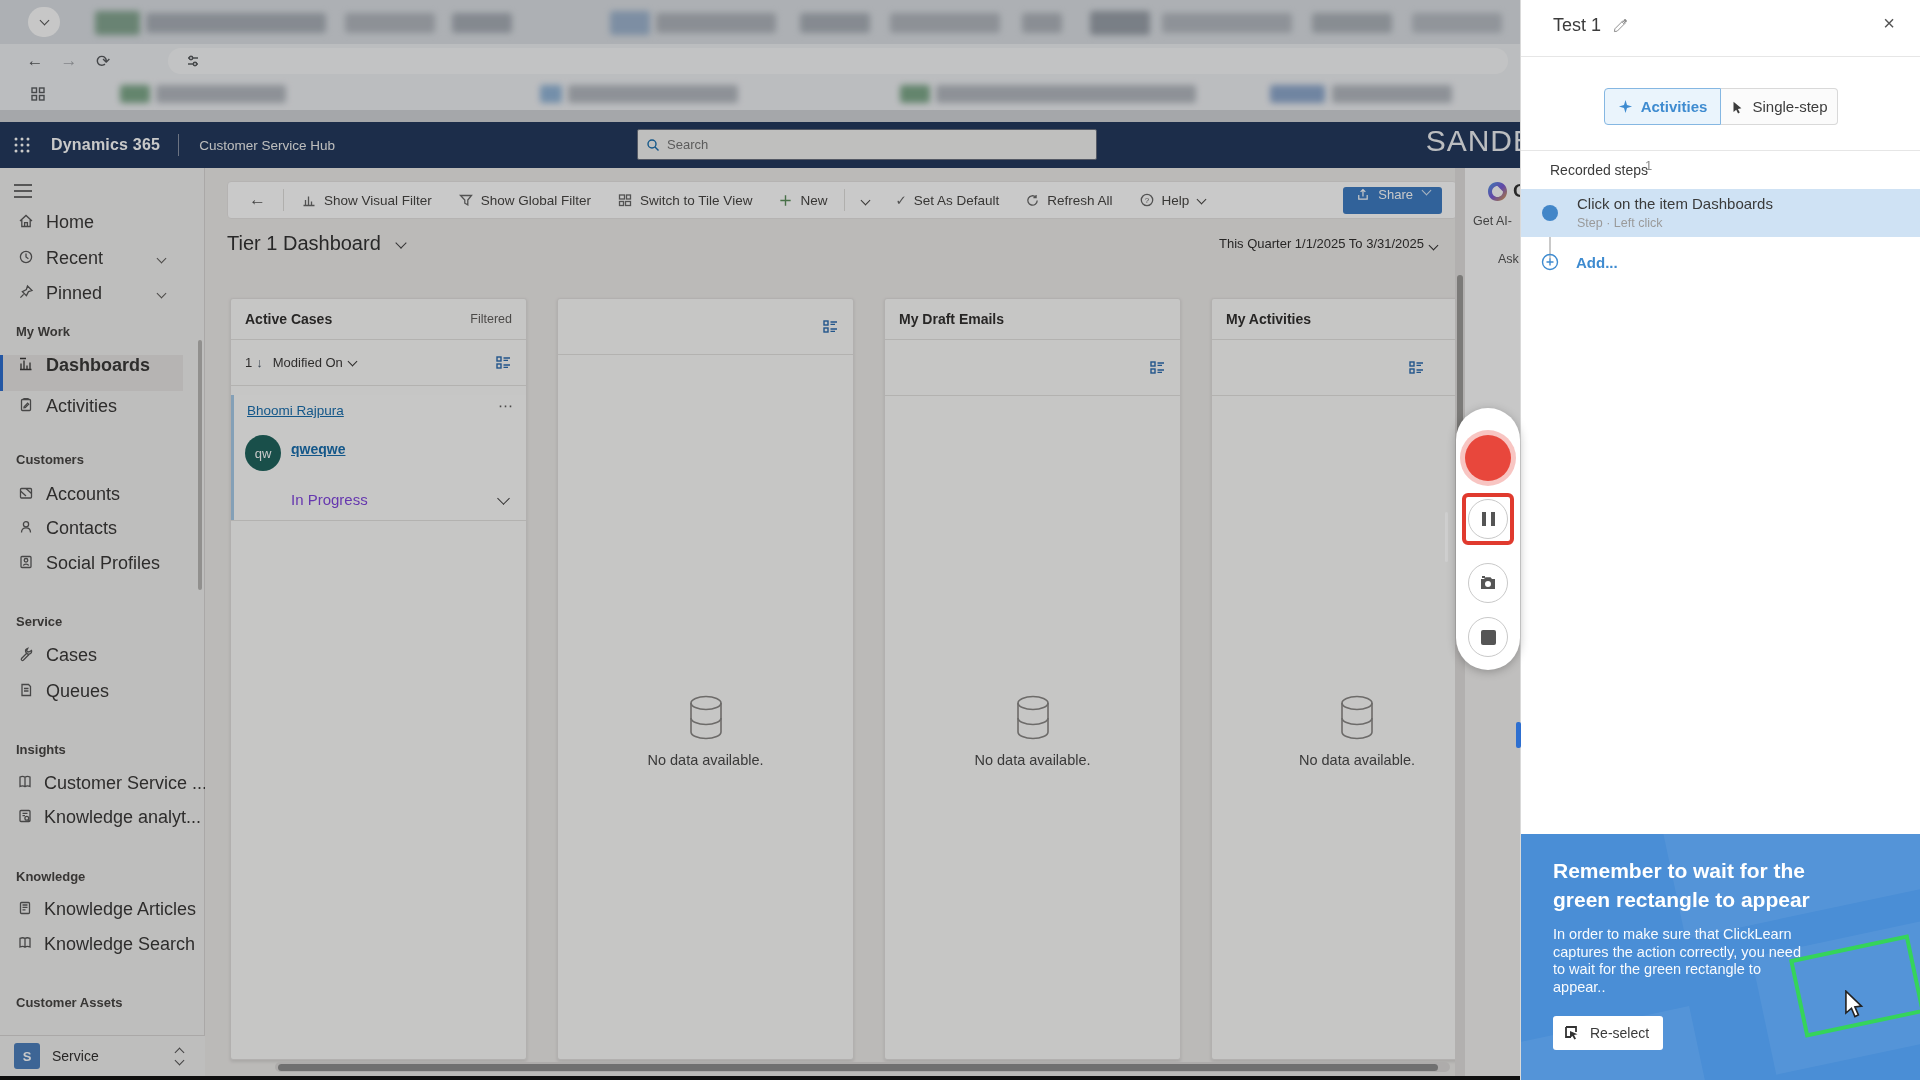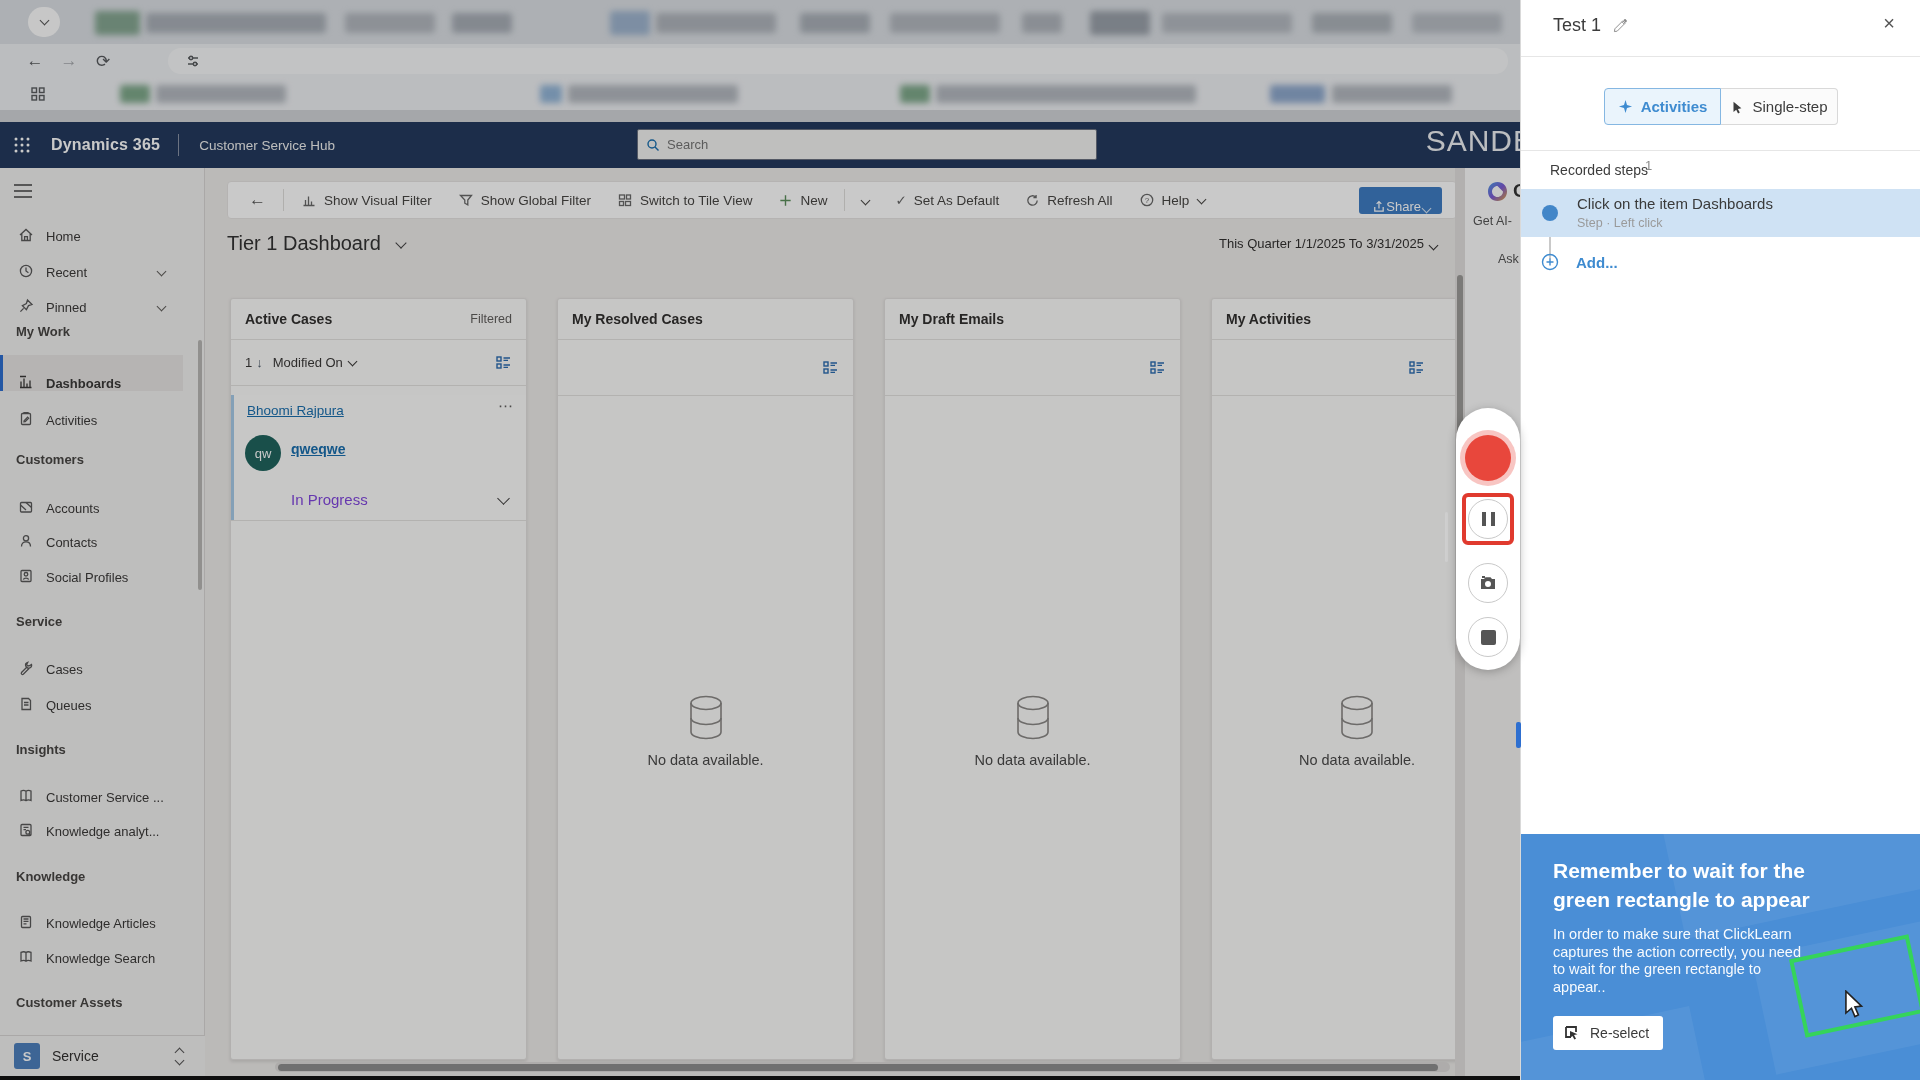--- a/index.html
+++ b/index.html
@@ -34,41 +34,41 @@
   .waffle{margin-left:13px}
   .brand{font-size:16px;font-weight:bold;margin-left:20px;letter-spacing:.2px}
   .hdr-sep{width:1px;height:22px;background:#8a93a5;margin:0 20px 0 18px}
   .appname{font-size:13.5px;color:#f0f0f0}
   .search-box{position:absolute;left:637px;top:7px;width:460px;height:31px;background:#f3f3f2;border:1px solid #6b7280;border-radius:2px;display:flex;align-items:center;padding:0 8px;color:#5a5a5a}
   .search-box input{border:none;outline:none;background:transparent;font-size:13px;margin-left:7px;width:380px;font-family:"Liberation Sans",sans-serif;color:#333}
   .watermark{position:absolute;right:-14px;top:2px;font-size:30px;color:#eef0f4;letter-spacing:1px;font-weight:300}
 
   
   #sidebar{left:0;top:168px;width:205px;height:867px;background:#f2f1f0;z-index:1;border-right:1px solid #d8d6d4}
-  .nav-row{position:absolute;left:0;width:183px;height:32px;display:flex;align-items:flex-end;font-size:13px;color:#3b3a39}
+  .nav-row{position:absolute;left:0;width:183px;height:32px;display:flex;align-items:flex-start;font-size:18px;color:#3b3a39}
   .nav-row .nicon{width:20px;margin-left:16px;color:#5a5a5a;display:flex;justify-content:center}
   .nav-row .nlabel{margin-left:10px;white-space:nowrap}
   .nav-row .rt{margin-left:auto;margin-right:18px;color:#605e5c}
   .nav-row.active{background:#e7e5e3;box-shadow:inset 3px 0 0 var(--accent-blue)}
   .nav-row.active .nlabel{font-weight:bold}
   .nav-hdr{position:absolute;left:16px;font-size:13px;font-weight:bold;color:#484644}
   .sb-scroll{position:absolute;left:198px;top:172px;width:4px;height:250px;background:#b9b7b5;border-radius:2px}
   #sb-footer{left:0;top:1035px;width:205px;height:41px;background:#f2f1f0;border-top:1px solid #d8d6d4;z-index:2;display:flex;align-items:center}
   .env-badge{width:26px;height:26px;border-radius:3px;background:var(--env-badge-blue);color:#fff;font-size:13px;font-weight:bold;display:flex;align-items:center;justify-content:center;margin-left:14px}
   .env-label{font-size:14px;color:#323130;margin-left:12px}
   .expander{margin-left:auto;margin-right:22px;display:flex;flex-direction:column;gap:1px;color:#555}
   .expander .chev{margin:0}
 
   
   #main{left:205px;top:168px;width:1250px;height:908px;background:#eeecea;z-index:1;overflow:hidden}
   #cmdbar{position:absolute;left:22px;top:13px;width:1230px;height:38px;background:#fff;border:1px solid #e6e4e2;border-radius:4px;display:flex;align-items:center;font-size:13.5px;color:#484644;padding:0 8px}
   .cmd{display:flex;align-items:center;gap:7px;margin:0 13px;white-space:nowrap}
   .cmd .cic{color:#6a6a6a}
   .vsep{width:1px;height:22px;background:#e0dedc;margin:0 4px}
-  .share-btn{margin-left:auto;margin-right:6px;background:var(--share-blue);color:#fff;height:27px;border-radius:3px;display:flex;align-items:flex-end;padding:0 12px;gap:0;font-size:13px}
+  .share-btn{margin-left:auto;margin-right:6px;background:var(--share-blue);color:#fff;height:27px;border-radius:3px;display:flex;align-items:flex-start;padding:0 12px;gap:8px;font-size:13px}
   #page-title-row{position:absolute;left:22px;top:64px;width:1210px;display:flex;align-items:center}
   .ptitle{font-size:20px;font-weight:normal;color:#333;display:flex;align-items:center;gap:10px}
   .ptitle .chev{width:8px;height:8px;border-width:1.8px;color:#444}
   .period{margin-left:auto;margin-right:0;font-size:13px;color:#323130;display:flex;align-items:flex-end}
 
   .card{position:absolute;top:130px;width:297px;height:762px;background:#fcfbfa;border:1px solid #e2e0de;border-radius:3px;box-shadow:0 1.6px 3.6px rgba(0,0,0,.1)}
   .card-hd{display:flex;align-items:center;height:41px;padding:0 14px;border-bottom:1px solid #e4e2e0}
   .card-title{font-size:14px;font-weight:bold;color:#323130}
   .card-badge{margin-left:auto;font-size:12.5px;color:#605e5c}
   .ctrl-row{display:flex;align-items:center;height:46px;padding:0 14px;border-bottom:1px solid #e4e2e0;font-size:13px;color:#3b3a39}
@@ -489,23 +489,20 @@
         <a class="contact">Bhoomi Rajpura</a>
         <span class="dots">⋯</span>
         <div class="avatar">qw</div>
         <a class="case-link">qweqwe</a>
         <span class="status">In Progress</span>
         <span class="st-chev"><span class="chev"></span></span>
       </div>
     </div>
 
     <div class="card" style="left:352px">
-      <div class="card-hd">
-          <span class="card-title">My Resolved Cases</span>
-        </div>
       <div class="ctrl-row tall">
         <span class="list-ic">
           <svg width="17" height="17" viewBox="0 0 17 17" stroke="currentColor" stroke-width="1.4" fill="none">
               <rect x="2" y="3" width="4" height="4"></rect>
               <path d="M8.5 4 H15 M8.5 6.4 H13"></path>
               <rect x="2" y="10" width="4" height="4"></rect>
               <path d="M8.5 11 H15 M8.5 13.4 H13"></path>
             </svg>
         </span>
       </div>

